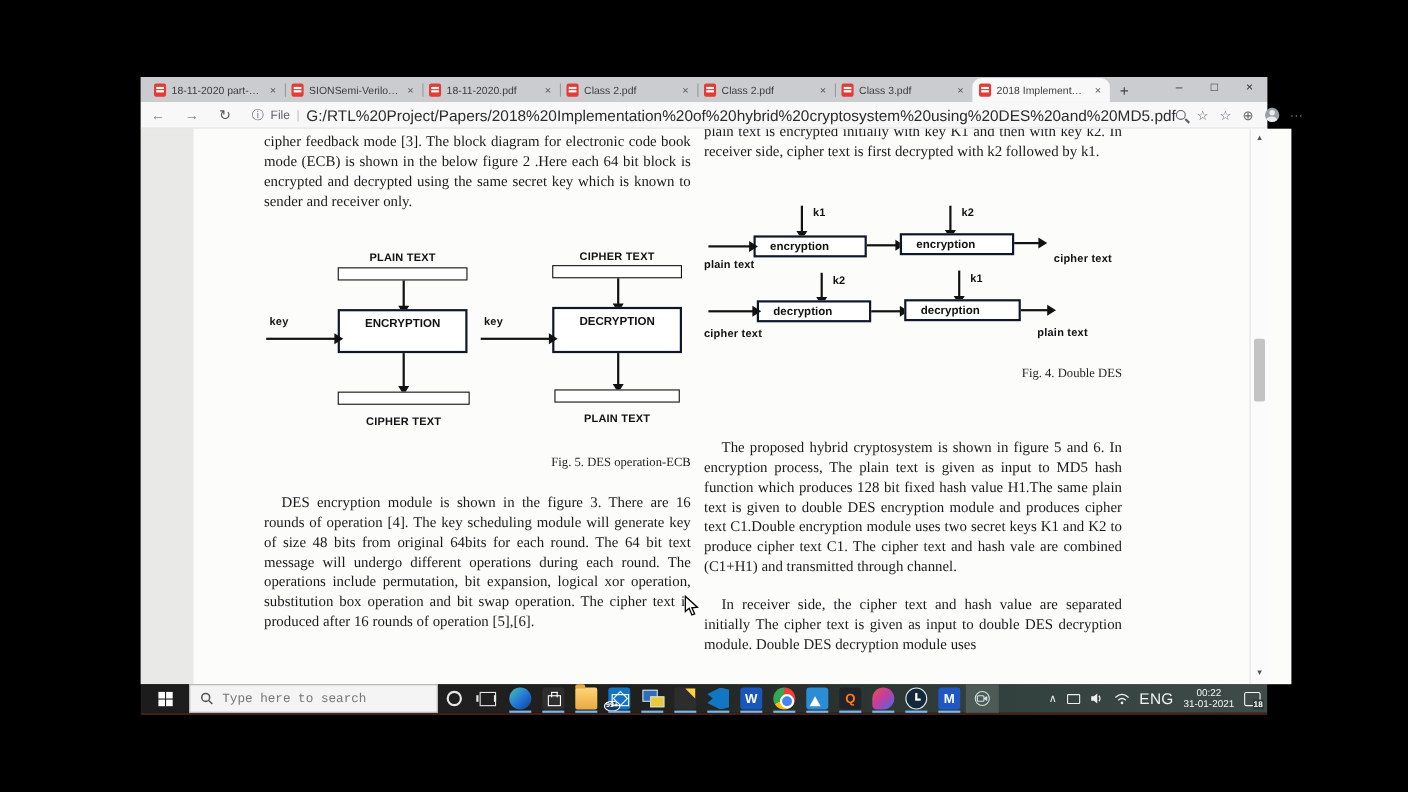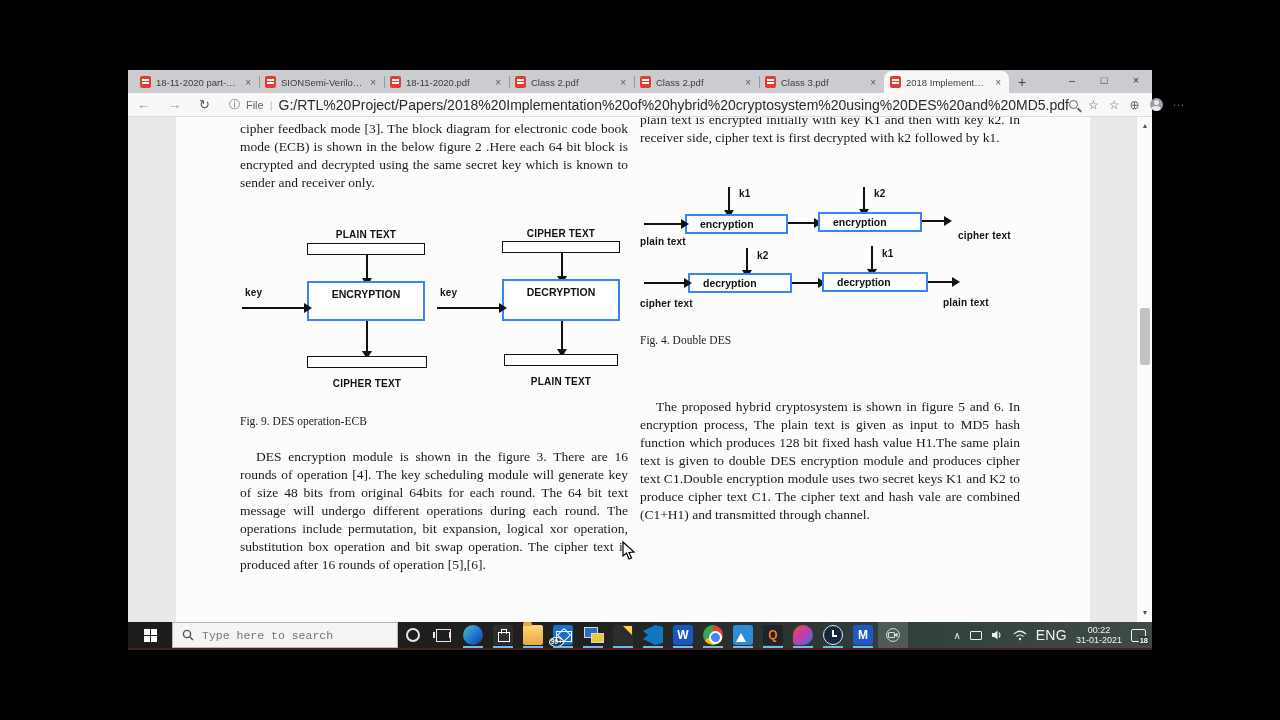--- a/index.html
+++ b/index.html
@@ -33,31 +33,31 @@
   .addricons { display:flex; align-items:center; gap:10px; padding-right:12px; }
   .mag { width:9px; height:9px; border:1.5px solid #5f6368; border-radius:50%; position:relative; }
   .mag::after { content:""; position:absolute; width:5px; height:1.5px; background:#5f6368; transform:rotate(45deg); left:7px; top:8px; }
   .ai { color:#5f6368; font-size:12px; }
   .avatar { width:13px; height:13px; border-radius:50%; background:#9aa0a6; position:relative; overflow:hidden; }
   .avatar::before { content:""; position:absolute; left:4px; top:2px; width:5px; height:5px; border-radius:50%; background:#e8eaed; }
   .avatar::after { content:""; position:absolute; left:1.5px; top:8px; width:10px; height:6px; border-radius:50%; background:#e8eaed; }
 
   
   .content { position:absolute; left:0; top:47px; width:1024px; height:505px; background:#e9e9e7; }
-  .page { position:absolute; left:48px; top:0; width:914px; height:505px; background:#fcfcfa; overflow:hidden; }
+  .page { position:absolute; left:48px; top:0; width:998px; height:505px; background:#fcfcfa; overflow:hidden; }
   .ser { font-family:"Liberation Serif", serif; font-size:13.5px; line-height:18px; color:#1a1a1a; text-align:justify; }
   .indent { text-indent:16px; }
   .colblock { position:absolute; }
-  .caption { position:absolute; font-family:"Liberation Serif", serif; font-size:11.5px; color:#222; text-align:left; }
+  .caption { position:absolute; font-family:"Liberation Serif", serif; font-size:11.5px; color:#222; text-align:right; }
   .heading { position:absolute; font-family:"Liberation Serif", serif; font-size:13.5px; color:#111; text-align:center; }
   .heading .sc { font-variant:small-caps; letter-spacing:.6px; }
 
   .fig { position:absolute; }
   .flabel { position:absolute; font:bold 10px "Liberation Sans", sans-serif; color:#111; letter-spacing:.2px; white-space:nowrap; }
-  .fbox { position:absolute; border:2px solid #3b82f6; background:#fff; font:bold 10.5px "Liberation Sans", sans-serif; color:#111; }
+  .fbox { position:absolute; border:2px solid #0f172a; background:#fff; font:bold 10.5px "Liberation Sans", sans-serif; color:#111; }
   .fbox.center { text-align:center; padding-top:5px; }
   .thin { position:absolute; border:1.5px solid #111; background:#fff; }
   .harrow { position:absolute; height:0; border-top:2px solid #111; }
   .harrow::after { content:""; position:absolute; right:-7px; top:-6px; border-left:8px solid #111; border-top:5px solid transparent; border-bottom:5px solid transparent; }
   .varrow { position:absolute; width:0; border-left:2px solid #111; }
   .varrow::after { content:""; position:absolute; left:-6px; bottom:-7px; border-top:8px solid #111; border-left:5px solid transparent; border-right:5px solid transparent; }
 
   
   .scrollbar { position:absolute; right:0; top:0; width:16px; height:505px; background:#fbfbfb; border-left:1px solid #e4e4e4; }
   .sbtn { position:absolute; left:0; width:16px; height:14px; text-align:center; font-size:7px; color:#555; line-height:14px; }
@@ -206,21 +206,21 @@
         <div class="thin" style="left:262px; top:13px; width:118px; height:12px;"></div>
         <div class="varrow" style="left:321px; top:25px; height:24px;"></div>
         <div class="fbox center" style="left:262px; top:51px; width:118px; height:42px;">DECRYPTION</div>
         <div class="flabel" style="left:200px; top:59px;">key</div>
         <div class="harrow" style="left:197px; top:79px; width:63px;"></div>
         <div class="varrow" style="left:321px; top:93px; height:29px;"></div>
         <div class="thin" style="left:264px; top:126px; width:114px; height:12px;"></div>
         <div class="flabel" style="left:264px; top:148px; width:114px; text-align:center;">PLAIN TEXT</div>
       </div>
 
-      <div class="caption" style="left:64px; top:298px; width:388px;">Fig. 9.   DES operation-ECB</div>
+      <div class="caption" style="left:64px; top:298px; width:388px;">Fig. 5.   DES operation-ECB</div>
 
       <div class="colblock ser indent" style="left:64px; top:331px; width:388px;">DES encryption module is shown in the figure 3. There are 16 rounds of operation [4]. The key scheduling module will generate key of size 48 bits from original 64bits for each round. The 64 bit text message will undergo different operations during each round. The operations include permutation, bit expansion, logical xor operation, substitution box operation and bit swap operation. The cipher text is produced after 16 rounds of operation [5],[6].</div>
 
       <div class="colblock ser" style="left:464px; top:-6px; width:380px;">plain text is encrypted initially with key K1 and then with key k2. In receiver side, cipher text is first decrypted with k2 followed by  k1.</div>
 
       <div class="fig" style="left:464px; top:68px; width:380px; height:135px;">
 
         <div class="varrow" style="left:88px; top:2px; height:24px;"></div>
         <div class="flabel" style="left:99px; top:3px;">k1</div>
         <div class="fbox" style="left:45px; top:29px; width:103px; height:20px; padding-left:13px; line-height:17px;">encryption</div>
@@ -244,20 +244,21 @@
         <div class="fbox" style="left:182px; top:87px; width:106px; height:20px; padding-left:13px; line-height:17px;">decryption</div>
         <div class="harrow" style="left:288px; top:96px; width:25px;"></div>
         <div class="flabel" style="left:303px; top:112px;">plain text</div>
       </div>
 
       <div class="caption" style="left:464px; top:217px; width:380px;">Fig. 4.  Double  DES</div>
 
 
       <div class="colblock ser indent" style="left:464px; top:281px; width:380px;">The proposed hybrid cryptosystem is shown in figure 5  and 6. In encryption process, The plain text is given as input to MD5 hash function which produces 128 bit fixed hash value H1.The same plain text is given to double DES encryption module and produces cipher text C1.Double encryption module uses two secret keys K1 and K2 to produce cipher text C1. The cipher text and hash vale are combined (C1+H1) and transmitted through  channel.</div>
 
+      <div class="colblock ser indent" style="left:464px; top:424px; width:380px;">In receiver side, the cipher text and hash value are separated initially The cipher text is given as input to double DES decryption module. Double DES decryption module uses</div>
     </div>
 
     <div class="scrollbar">
       <div class="sbtn" style="top:2px;">▲</div>
       <div class="sthumb" style="top:191px; height:57px;"></div>
       <div class="sbtn" style="bottom:2px;">▼</div>
     </div>
   </div>
 </div>
 

